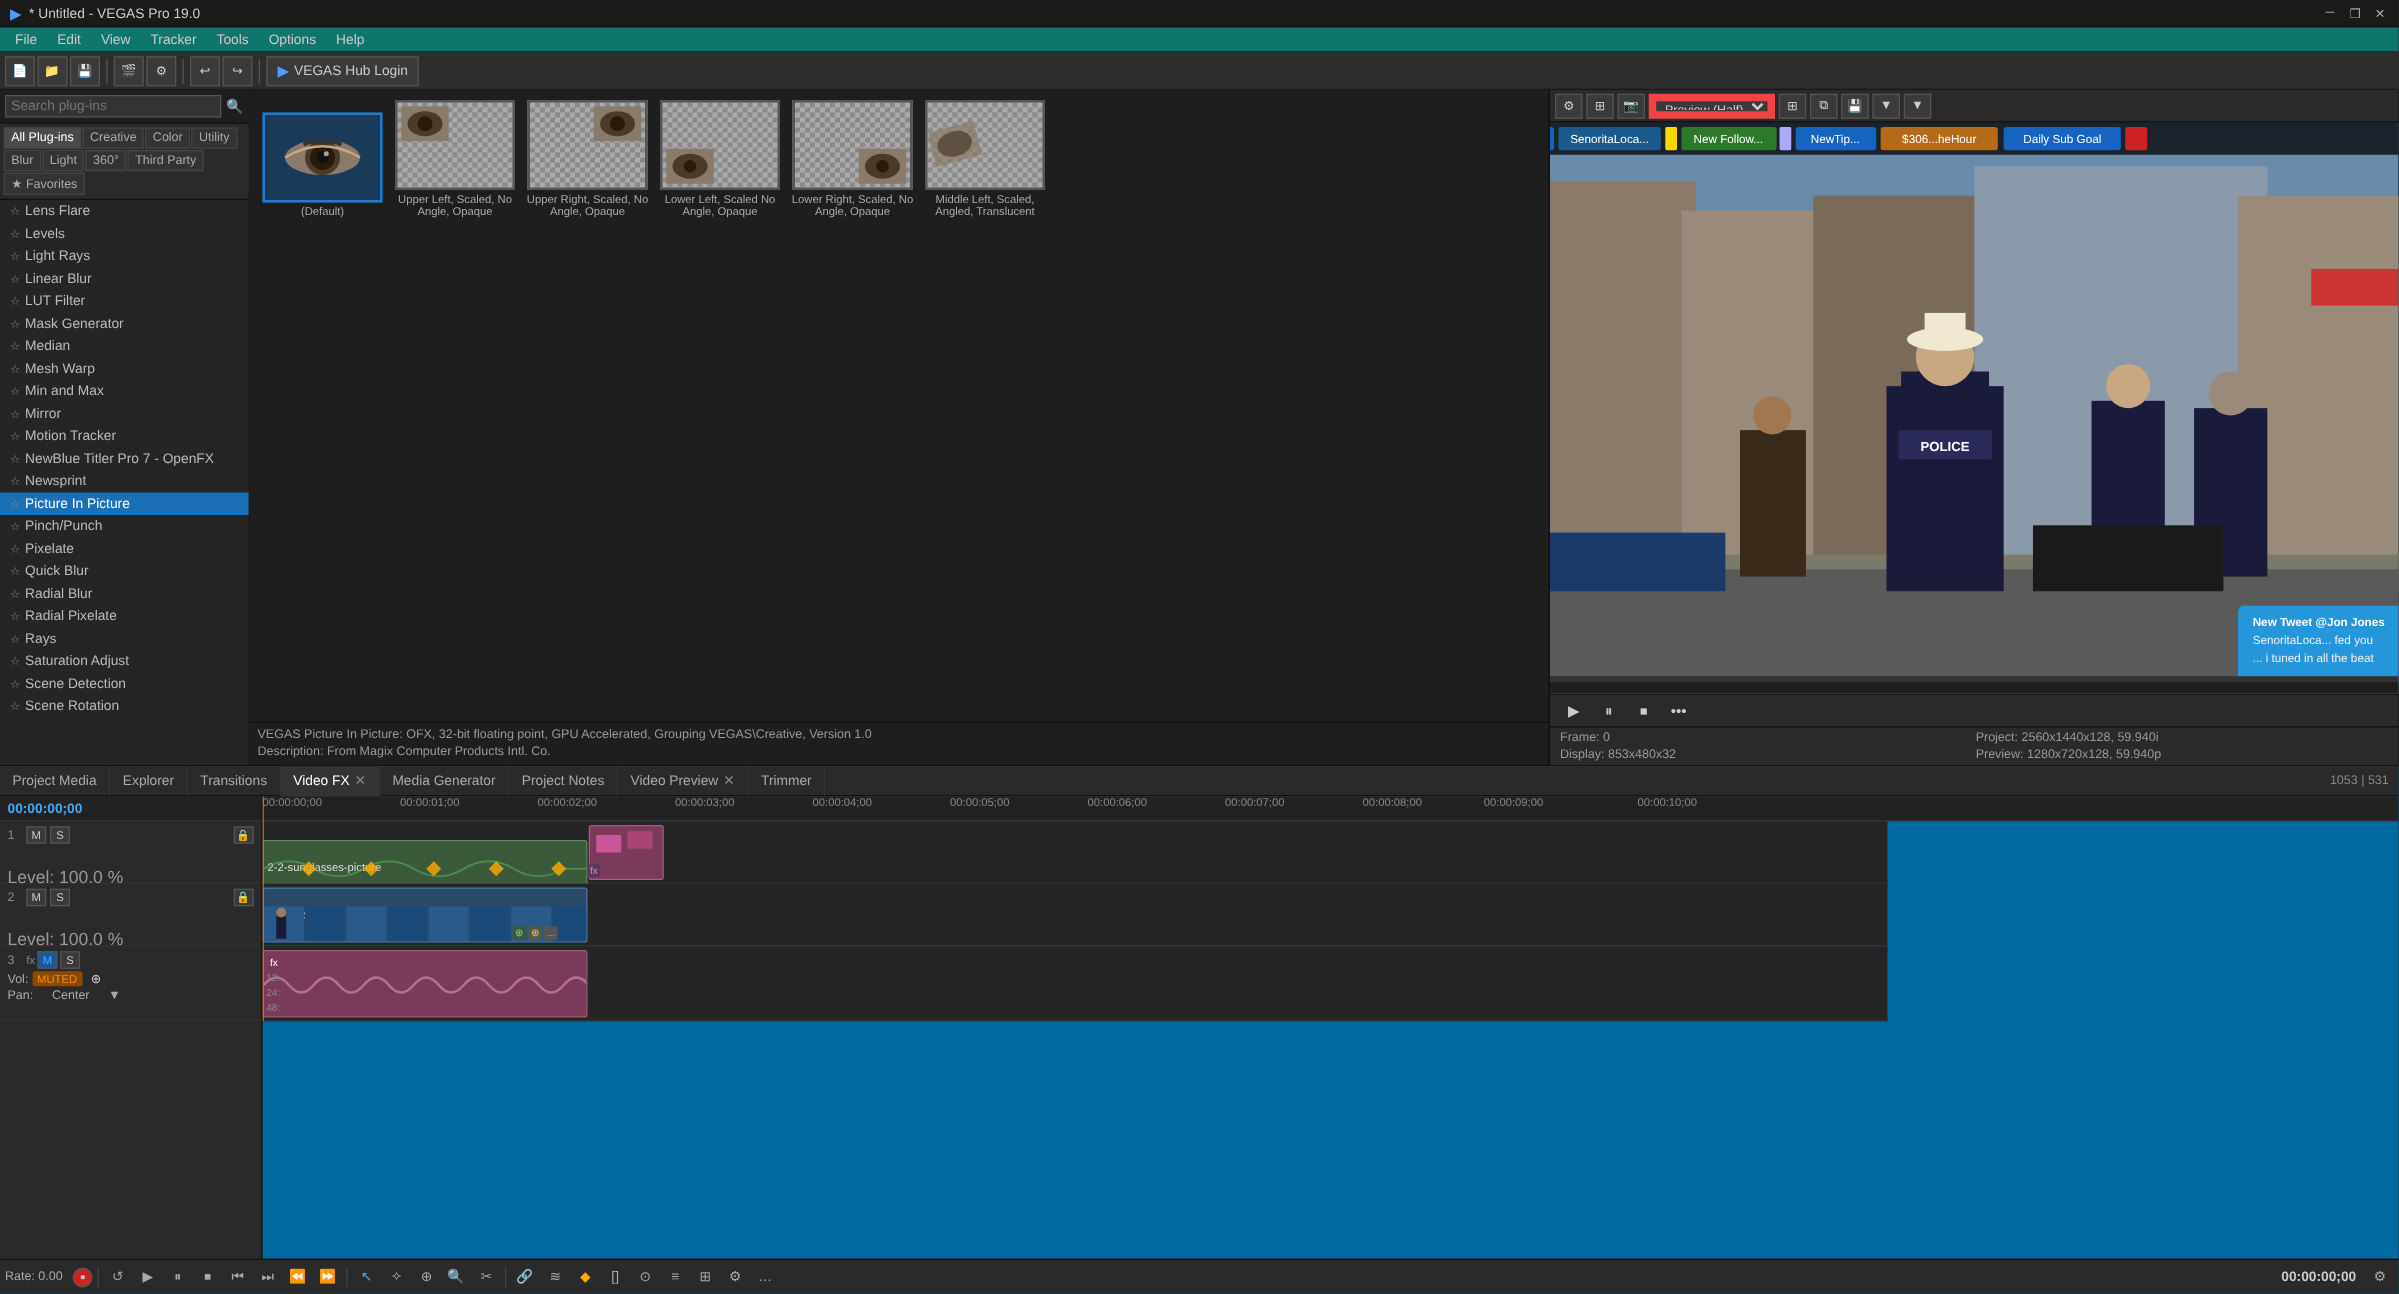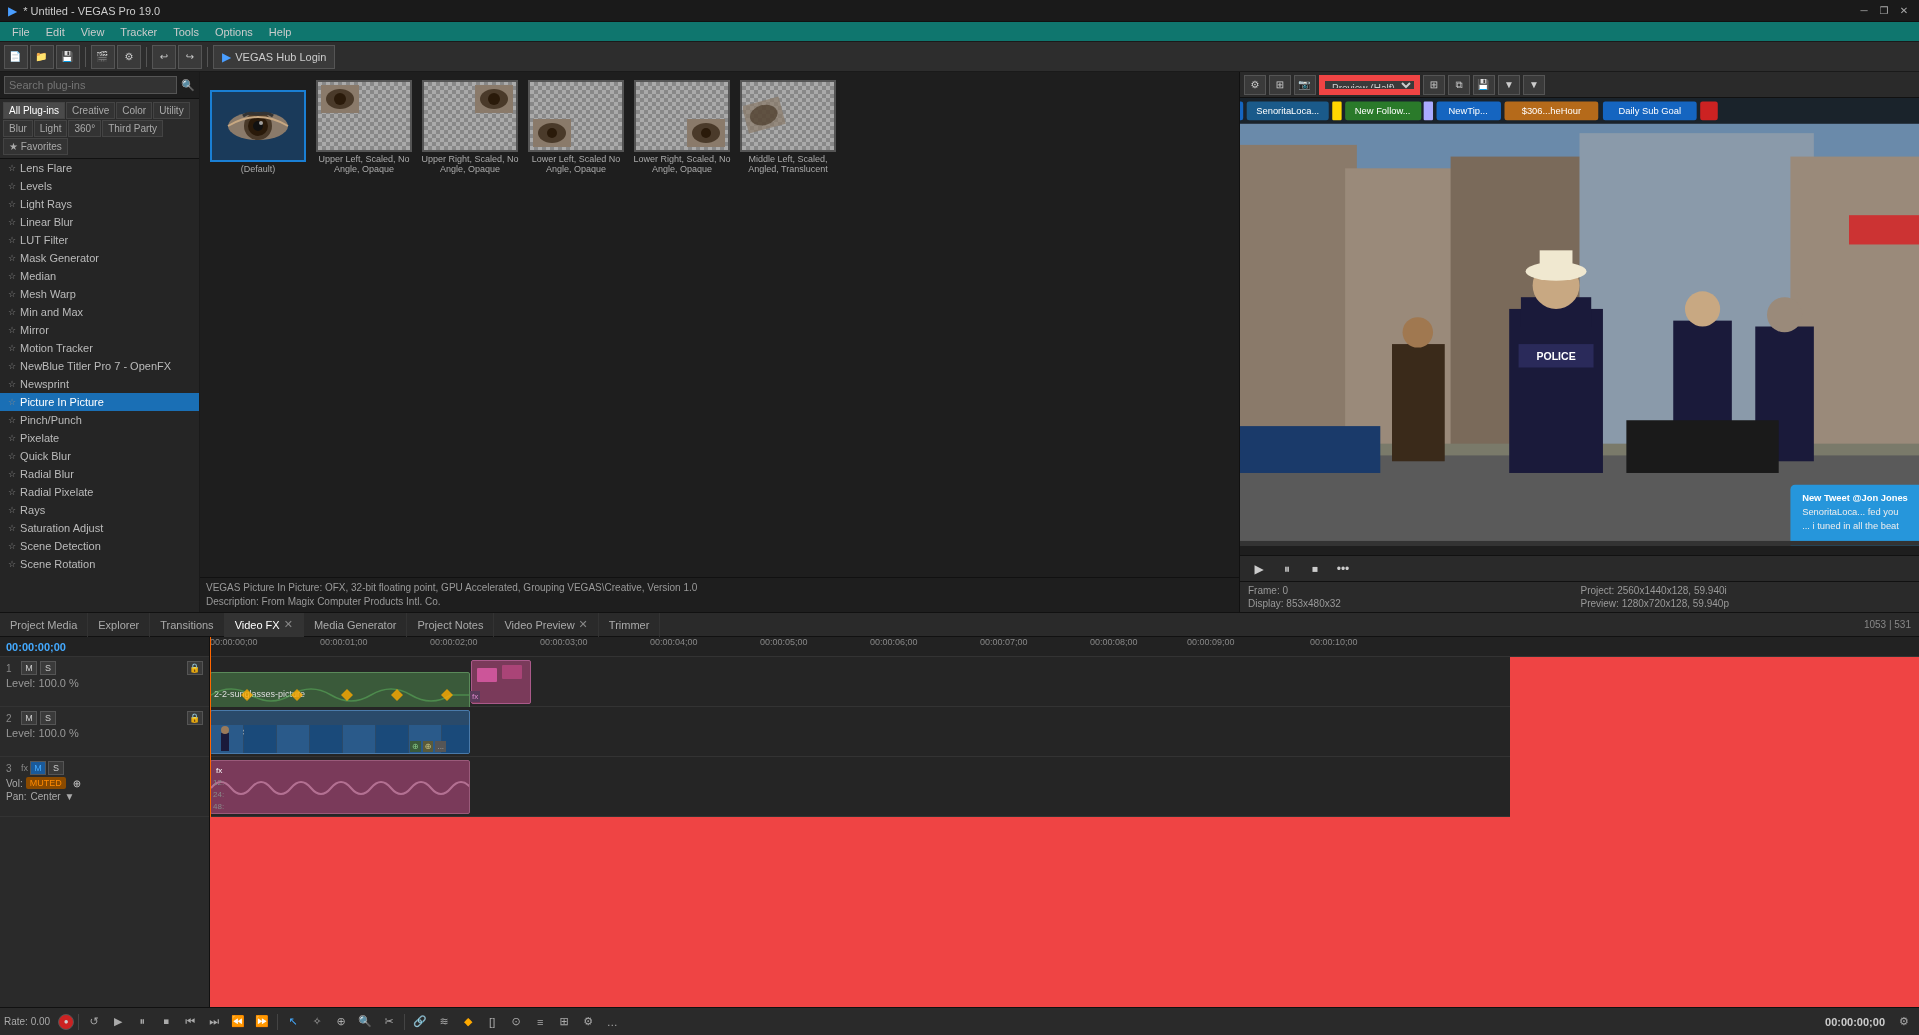--- a/index.html
+++ b/index.html
@@ -49,36 +49,36 @@
     #video-preview { width: 680px; background: #000; display: flex; flex-direction: column; border-left: 1px solid #111; }
     #preview-toolbar { background: #2a2a2a; height: 26px; display: flex; align-items: center; padding: 0 4px; gap: 3px; border-bottom: 1px solid #111; }
     .prev-btn { width: 22px; height: 20px; background: #3a3a3a; border: 1px solid #555; cursor: pointer; font-size: 10px; color: #ccc; display: flex; align-items: center; justify-content: center; }
     .preview-dropdown { background: #3a3a3a; border: 6px solid #ef4444; color: #ccc; font-size: 10px; padding: 1px 3px; cursor: pointer; height: 20px; }
     #video-frame { flex: 1; background: #111; position: relative; overflow: hidden; }
     #preview-controls { background: #2a2a2a; height: 26px; display: flex; align-items: center; padding: 0 8px; gap: 6px; border-top: 1px solid #111; }
     .ctrl-btn { width: 22px; height: 20px; cursor: pointer; font-size: 12px; color: #ccc; display: flex; align-items: center; justify-content: center; }
     #preview-info { background: #2a2a2a; padding: 3px 8px; border-top: 1px solid #111; font-size: 10px; color: #999; display: grid; grid-template-columns: 1fr 1fr; gap: 2px; }
     
     
-    #timeline-area { flex: 1; background: #ef4444; display: flex; flex-direction: column; border-top: 1px solid #111; }
+    #timeline-area { flex: 1; background: #0369a1; display: flex; flex-direction: column; border-top: 1px solid #111; }
     #tab-bar { background: #2a2a2a; height: 24px; display: flex; align-items: center; border-bottom: 1px solid #111; }
     .tab-btn { padding: 0 10px; height: 24px; display: flex; align-items: center; cursor: pointer; font-size: 11px; color: #aaa; border-right: 1px solid #333; }
     .tab-btn.active { color: #fff; background: #333; }
     .tab-close { margin-left: 4px; color: #888; cursor: pointer; }
     
     #timeline-content { flex: 1; display: flex; }
     #track-headers { width: 210px; background: #2a2a2a; border-right: 1px solid #111; display: flex; flex-direction: column; }
     .track-header { border-bottom: 1px solid #333; padding: 4px 6px; display: flex; flex-direction: column; gap: 2px; }
     .track-header.h1 { height: 50px; }
     .track-header.h2 { height: 50px; }
     .track-header.h3 { height: 60px; }
     .track-controls { display: flex; align-items: center; gap: 3px; font-size: 10px; }
     .track-num { color: #888; min-width: 12px; }
     .track-btn { width: 16px; height: 14px; background: #3a3a3a; border: 1px solid #555; font-size: 9px; color: #ccc; cursor: pointer; display: flex; align-items: center; justify-content: center; }
-    .track-level { font-size: 11px; color: #999; }
+    .track-level { font-size: 14px; color: #999; margin-top: 16px; }
     .muted-badge { background: #8a4a00; color: #ff8a00; padding: 1px 4px; font-size: 9px; border-radius: 2px; }
     
     #timeline-tracks { flex: 1; overflow-x: auto; overflow-y: hidden; position: relative; }
     #time-ruler { height: 20px; background: #222; border-bottom: 1px solid #333; position: relative; display: flex; align-items: center; }
     #tracks-container { position: relative; }
     .track-lane { height: 50px; border-bottom: 1px solid #333; position: relative; background: #252525; }
     .track-lane.h3 { height: 60px; }
     .track-clip { position: absolute; height: 44px; top: 3px; border-radius: 2px; overflow: hidden; display: flex; align-items: center; }
     .clip-1 { background: #3a5a3a; border: 1px solid #5a8a5a; margin-top: 12px; }
     .clip-2 { background: #2a4a6a; border: 1px solid #4a7aaa; }
@@ -438,21 +438,21 @@
               <span style="font-size:9px;color:#888;">fx</span>
               <div class="track-btn" style="background:#1a5a9a;color:#4af;">M</div>
               <div class="track-btn">S</div>
             </div>
           </div>
           <div class="track-controls">
             <span style="font-size:10px;color:#aaa;">Vol:</span>
             <span class="muted-badge">MUTED</span>
             <span style="margin-left:4px;font-size:10px;">⊕</span>
           </div>
-          <div style="font-size:10px;color:#aaa;display:flex;align-items:center;gap:4px;">
+          <div style="font-size:10px;color:#aaa;display:flex;align-items:center;gap:15px;">
             <span>Pan:</span>
             <span>Center</span>
             <span style="cursor:pointer;">▼</span>
           </div>
         </div>
       </div>
 
       <div id="timeline-tracks">
         <div id="time-ruler">
           <div style="position:relative;width:1300px;height:20px;">

